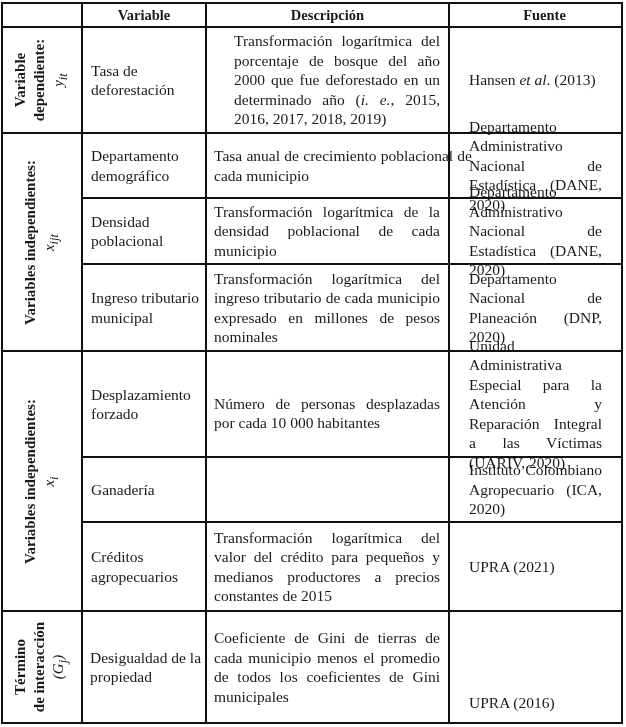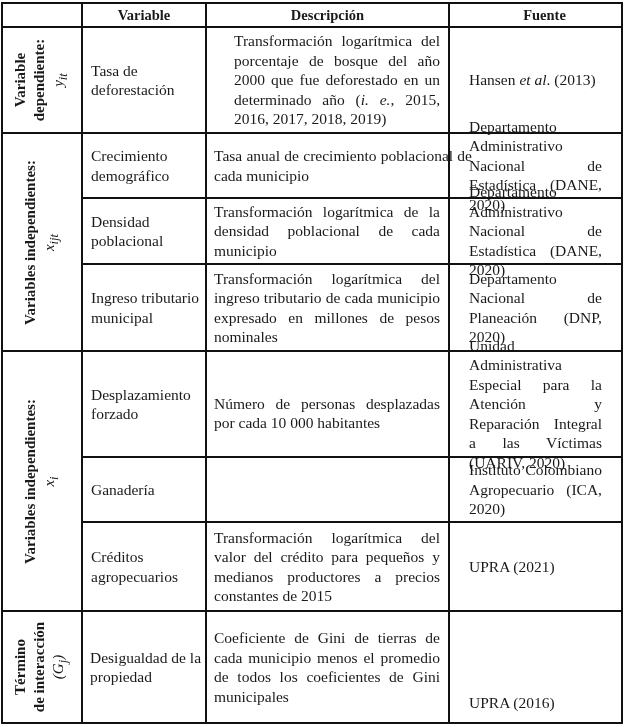--- a/index.html
+++ b/index.html
@@ -60,21 +60,21 @@
   </div>
 
   <div class="cell var" style="left:80px;top:23px;width:124px;height:106px;">Tasa de deforestación</div>
   <div class="cell desc" style="left:204px;top:23px;width:243px;height:106px;padding-left:28px;">
     <div><span>Transformación logarítmica del porcentaje de bosque del año 2000 que fue deforestado en un determinado año (</span><span class="it">i. e.</span><span>, 2015, 2016, 2017, 2018, 2019)</span></div>
   </div>
   <div class="cell src" style="left:447px;top:23px;width:173px;height:106px;">
     <div><span>Hansen </span><span class="it">et al</span><span>. (2013)</span></div>
   </div>
 
-  <div class="cell var" style="left:80px;top:129px;width:124px;height:65px;">Crecimiento demográfico</div>
+  <div class="cell var" style="left:80px;top:129px;width:124px;height:65px;">Departamento demográfico</div>
   <div class="cell desc" style="left:204px;top:129px;width:275px;height:65px;">Tasa anual de crecimiento poblacional de cada municipio</div>
   <div class="cell src" style="left:447px;top:129px;width:173px;height:65px;">Departamento Administrativo Nacional de Estadística (DANE, 2020)</div>
 
   <div class="cell var" style="left:80px;top:194px;width:124px;height:66px;">Densidad poblacional</div>
   <div class="cell desc" style="left:204px;top:194px;width:243px;height:66px;">Transformación logarítmica de la densidad poblacional de cada municipio</div>
   <div class="cell src" style="left:447px;top:194px;width:173px;height:66px;">Departamento Administrativo Nacional de Estadística (DANE, 2020)</div>
 
   <div class="cell var" style="left:80px;top:260px;width:124px;height:87px;">Ingreso tributario municipal</div>
   <div class="cell desc" style="left:204px;top:260px;width:243px;height:87px;">Transformación logarítmica del ingreso tributario de cada municipio expresado en millones de pesos nominales</div>
   <div class="cell src" style="left:447px;top:260px;width:173px;height:87px;">Departamento Nacional de Planeación (DNP, 2020)</div>

